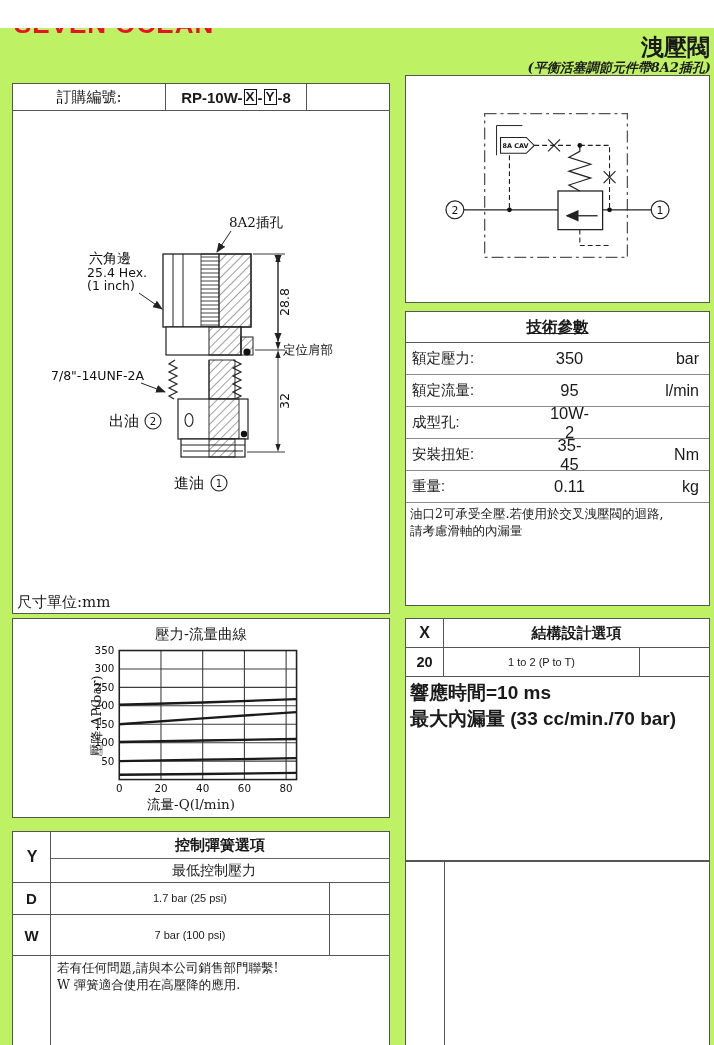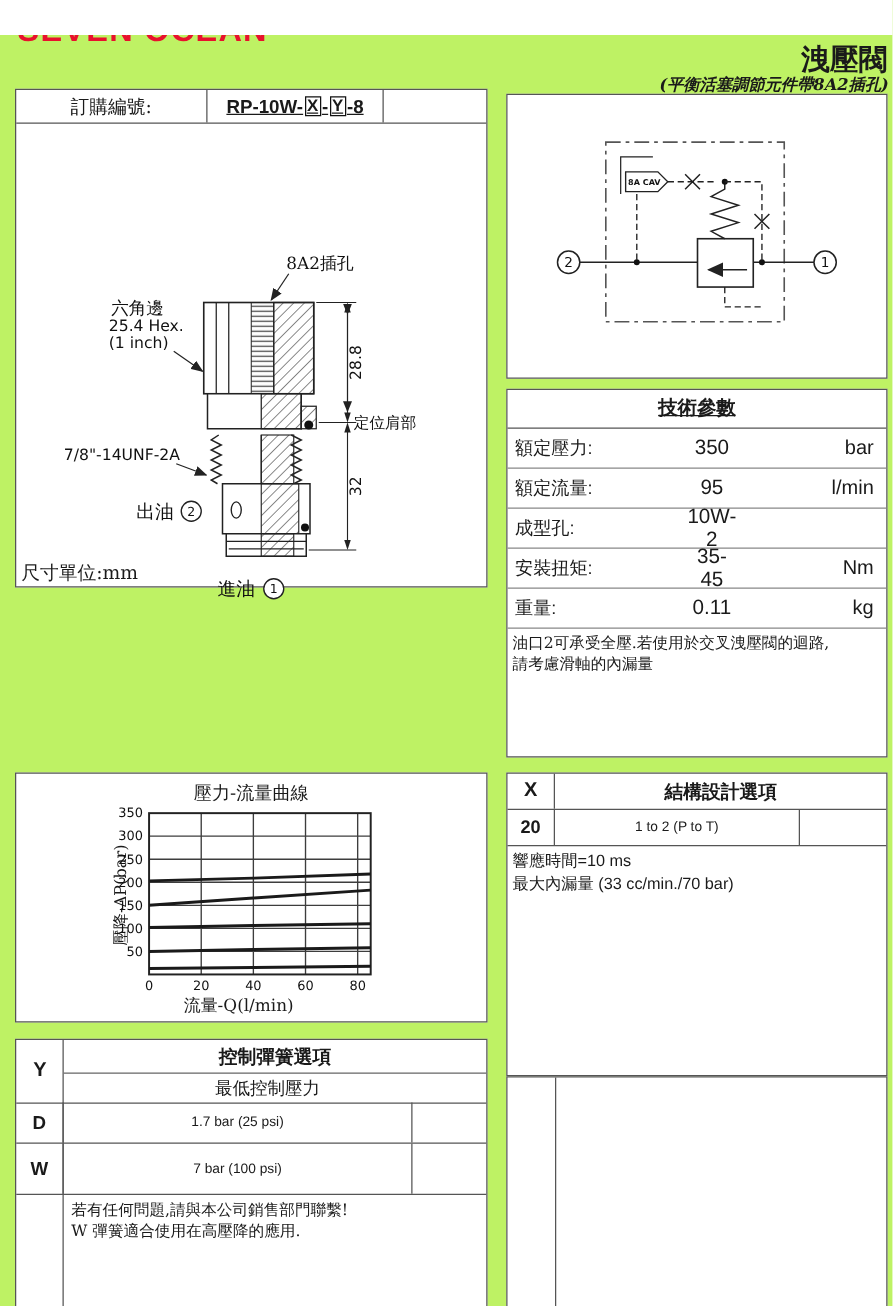--- a/index.html
+++ b/index.html
@@ -12,21 +12,21 @@
   #logo-clip span{position:relative;top:-19px;display:inline-block;font-weight:800;font-size:26px;
         letter-spacing:1px;color:#e8112d;font-family:"Liberation Sans",sans-serif;}
   
   #title{position:absolute;right:4px;top:4px;font-size:23px;font-weight:bold;text-align:right;}
   #subtitle{position:absolute;right:3px;top:31px;font-size:13px;font-weight:bold;text-align:right;font-style:italic;}
   
   #order-row{position:absolute;left:0;top:0;right:0;height:27px;border-bottom:1.3px solid #555;
         display:flex;box-sizing:border-box;}
   #order-row .c1{width:152px;border-right:1.2px solid #555;display:flex;align-items:center;justify-content:center;font-size:15px;}
   #order-row .c2{width:140px;border-right:1.2px solid #555;display:flex;align-items:center;justify-content:center;
-        font-weight:bold;font-size:15px;text-decoration:underline;}
+        font-weight:bold;font-size:15px;}
   .codebox{display:inline-block;border:1.3px solid #111;padding:0 1px;margin:0 1px;line-height:1.05;font-size:13.5px;}
   
   .tbl-title{height:30px;line-height:30px;text-align:center;font-weight:bold;font-size:15.5px;
         border-bottom:1.4px solid #555;text-decoration:underline;}
   .prow{height:32px;display:flex;align-items:center;border-bottom:1px solid #888;box-sizing:border-box;gap:30px;}
   .prow .lab{width:108px;padding-left:6px;font-size:14.5px;}
   .prow .val{flex:1;text-align:center;font-size:16.5px;}
   .prow .unit{width:80px;text-align:right;padding-right:10px;font-size:16px;}
   .note{font-size:12.5px;line-height:1.35;padding:3px 4px 0 4px;}
   
@@ -51,21 +51,21 @@
 
 <div id="page">
 
   <div id="logo-clip">
     <span>SEVEN OCEAN</span>
   </div>
 
   <div id="title" class="serif">洩壓閥</div>
   <div id="subtitle" class="serif">(平衡活塞調節元件帶8A2插孔)</div>
 
-  <div class="box" style="left:12px;top:43px;width:378px;height:399px;text-align:center;">
+  <div class="box" style="left:12px;top:55px;width:378px;height:531px;text-align:center;">
     <div id="order-row">
       <div class="c1 serif">訂購編號:</div>
       <div class="c2">
         <span>RP-10W-</span>
           <span class="codebox">X</span>
           <span>-</span>
           <span class="codebox">Y</span>
           <span>-8</span>
       </div>
       <div style="flex:1;"></div>
@@ -263,21 +263,21 @@
   <div class="box" style="left:405px;top:590px;width:305px;height:243px;">
     <div class="opt-hrow">
       <div class="opt-cell-code">X</div>
       <div class="opt-title">結構設計選項</div>
     </div>
     <div class="opt-row" style="height:29px;">
       <div class="opt-cell-code" style="font-size:14.5px;">20</div>
       <div class="opt-desc">1 to 2 (P to T)</div>
       <div class="opt-end"></div>
     </div>
-    <div class="note" style="font-size:13px;padding-left:4px;">
+    <div class="note" style="font-size:19px;padding-left:4px;font-weight:bold;">
       <div>響應時間=10 ms</div>
       <div>最大內漏量 (33 cc/min./70 bar)</div>
     </div>
   </div>
 
   <div class="box" style="left:12px;top:803px;width:378px;height:229px;">
     <div style="position:absolute;left:0;top:0;width:38px;height:100%;border-right:1.2px solid #555;box-sizing:border-box;"></div>
     <div style="position:absolute;left:0;top:0;width:38px;height:50px;display:flex;align-items:center;justify-content:center;font-weight:bold;font-size:16px;">Y</div>
     <div style="position:absolute;left:38px;top:0;right:0;height:27px;border-bottom:1px solid #666;display:flex;align-items:center;justify-content:center;font-weight:bold;font-size:15px;box-sizing:border-box;">控制彈簧選項</div>
     <div class="serif" style="position:absolute;left:38px;top:27px;right:12px;height:23px;display:flex;align-items:center;justify-content:center;font-size:14px;">最低控制壓力</div>

